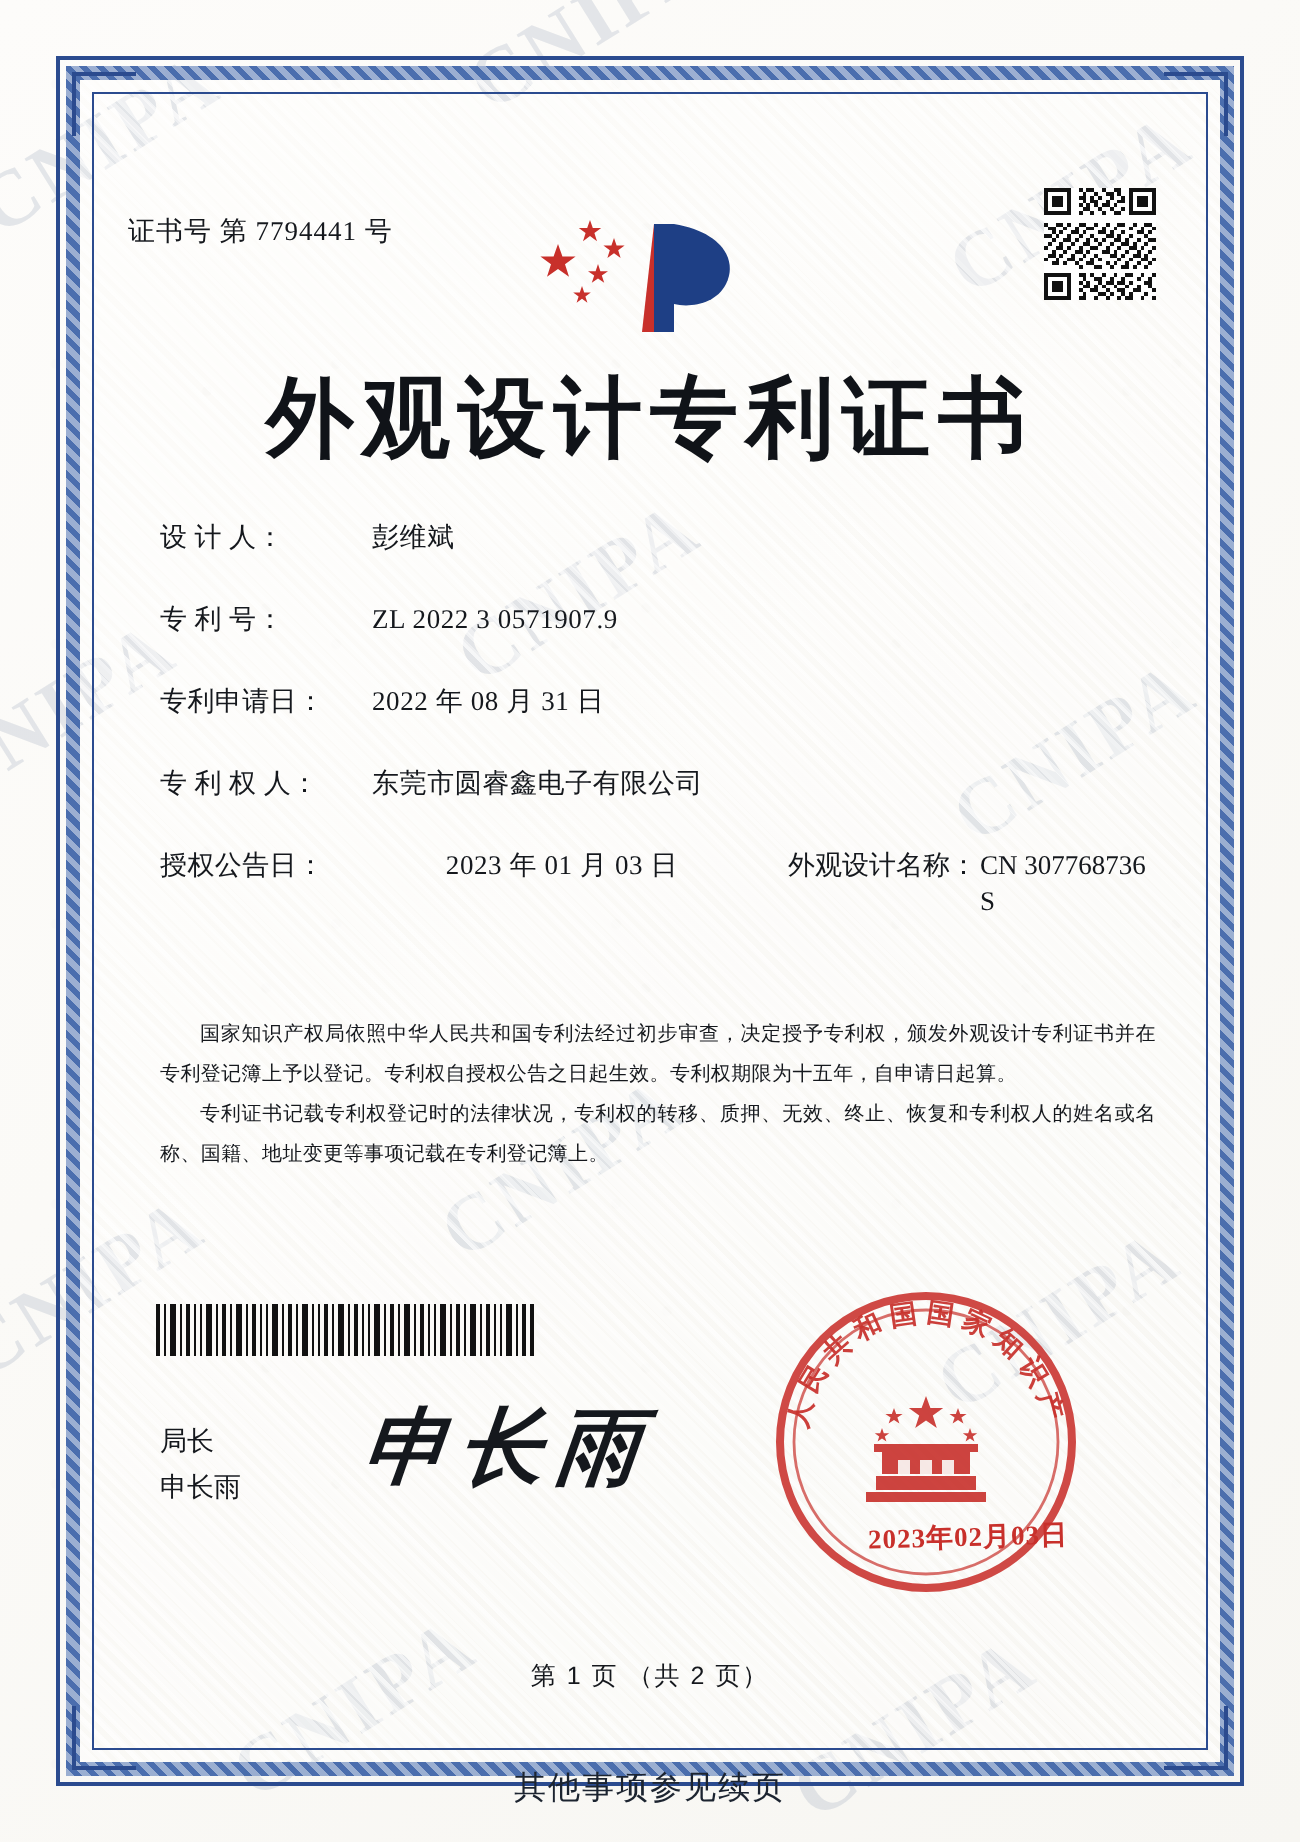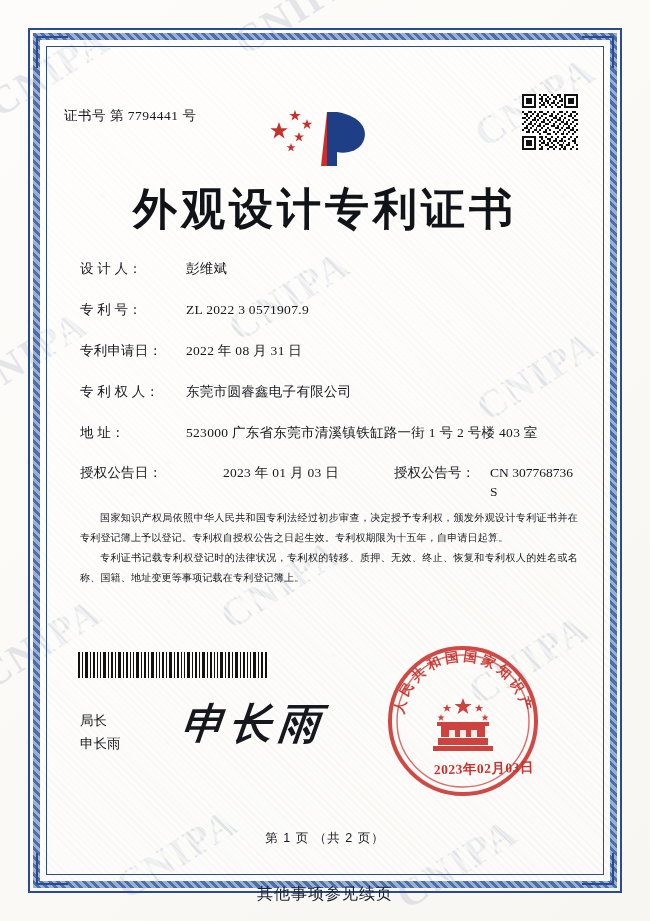--- a/index.html
+++ b/index.html
@@ -470,29 +470,25 @@
       <div class="frow">
         <div class="flabel">专利申请日：</div>
         <div class="fvalue">2022 年 08 月 31 日</div>
       </div>
 
       <div class="frow">
         <div class="flabel">专 利 权 人：</div>
         <div class="fvalue">东莞市圆睿鑫电子有限公司</div>
       </div>
 
-      <div class="frow">
-        <div class="flabel">地 址：</div>
-        <div class="fvalue">523000  广东省东莞市清溪镇铁缸路一街 1 号 2 号楼 403 室</div>
-      </div>
 
       <div class="frow dual">
         <div class="flabel">授权公告日：</div>
         <div class="fvalue">2023 年 01 月 03 日</div>
-        <div class="flabel2">授权公告号：</div>
+        <div class="flabel2">外观设计名称：</div>
         <div class="fvalue2">CN 307768736 S</div>
       </div>
 
     </div>
 
     <div class="para">
       <p>国家知识产权局依照中华人民共和国专利法经过初步审查，决定授予专利权，颁发外观设计专利证书并在专利登记簿上予以登记。专利权自授权公告之日起生效。专利权期限为十五年，自申请日起算。</p>
       <p>专利证书记载专利权登记时的法律状况，专利权的转移、质押、无效、终止、恢复和专利权人的姓名或名称、国籍、地址变更等事项记载在专利登记簿上。</p>
     </div>
 

